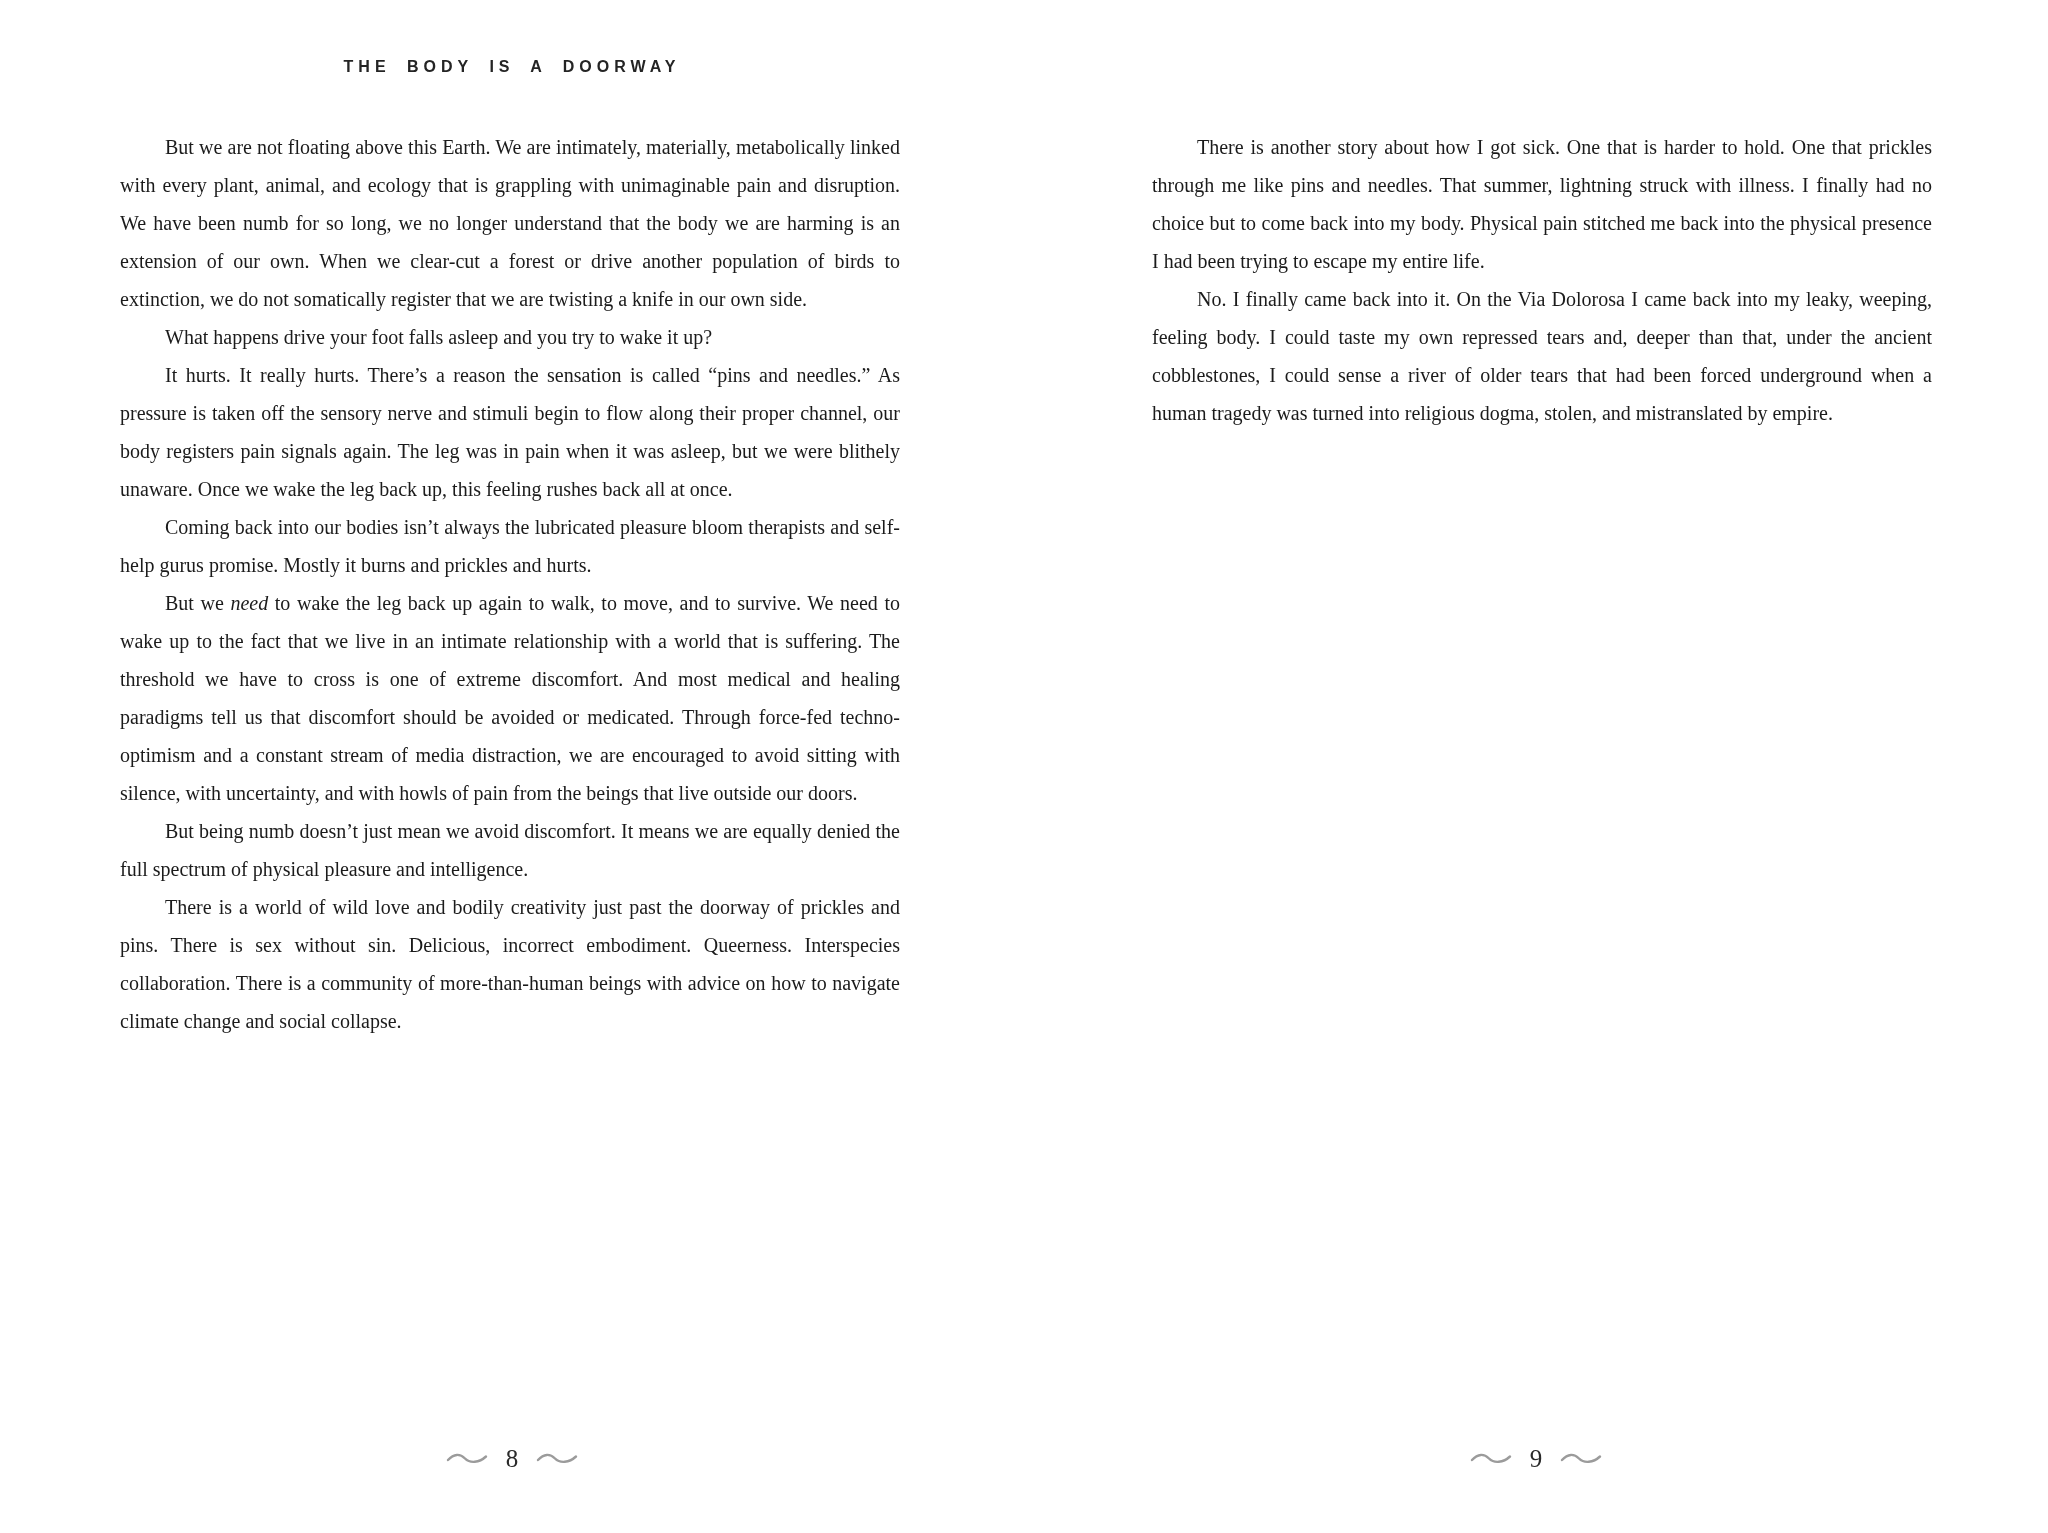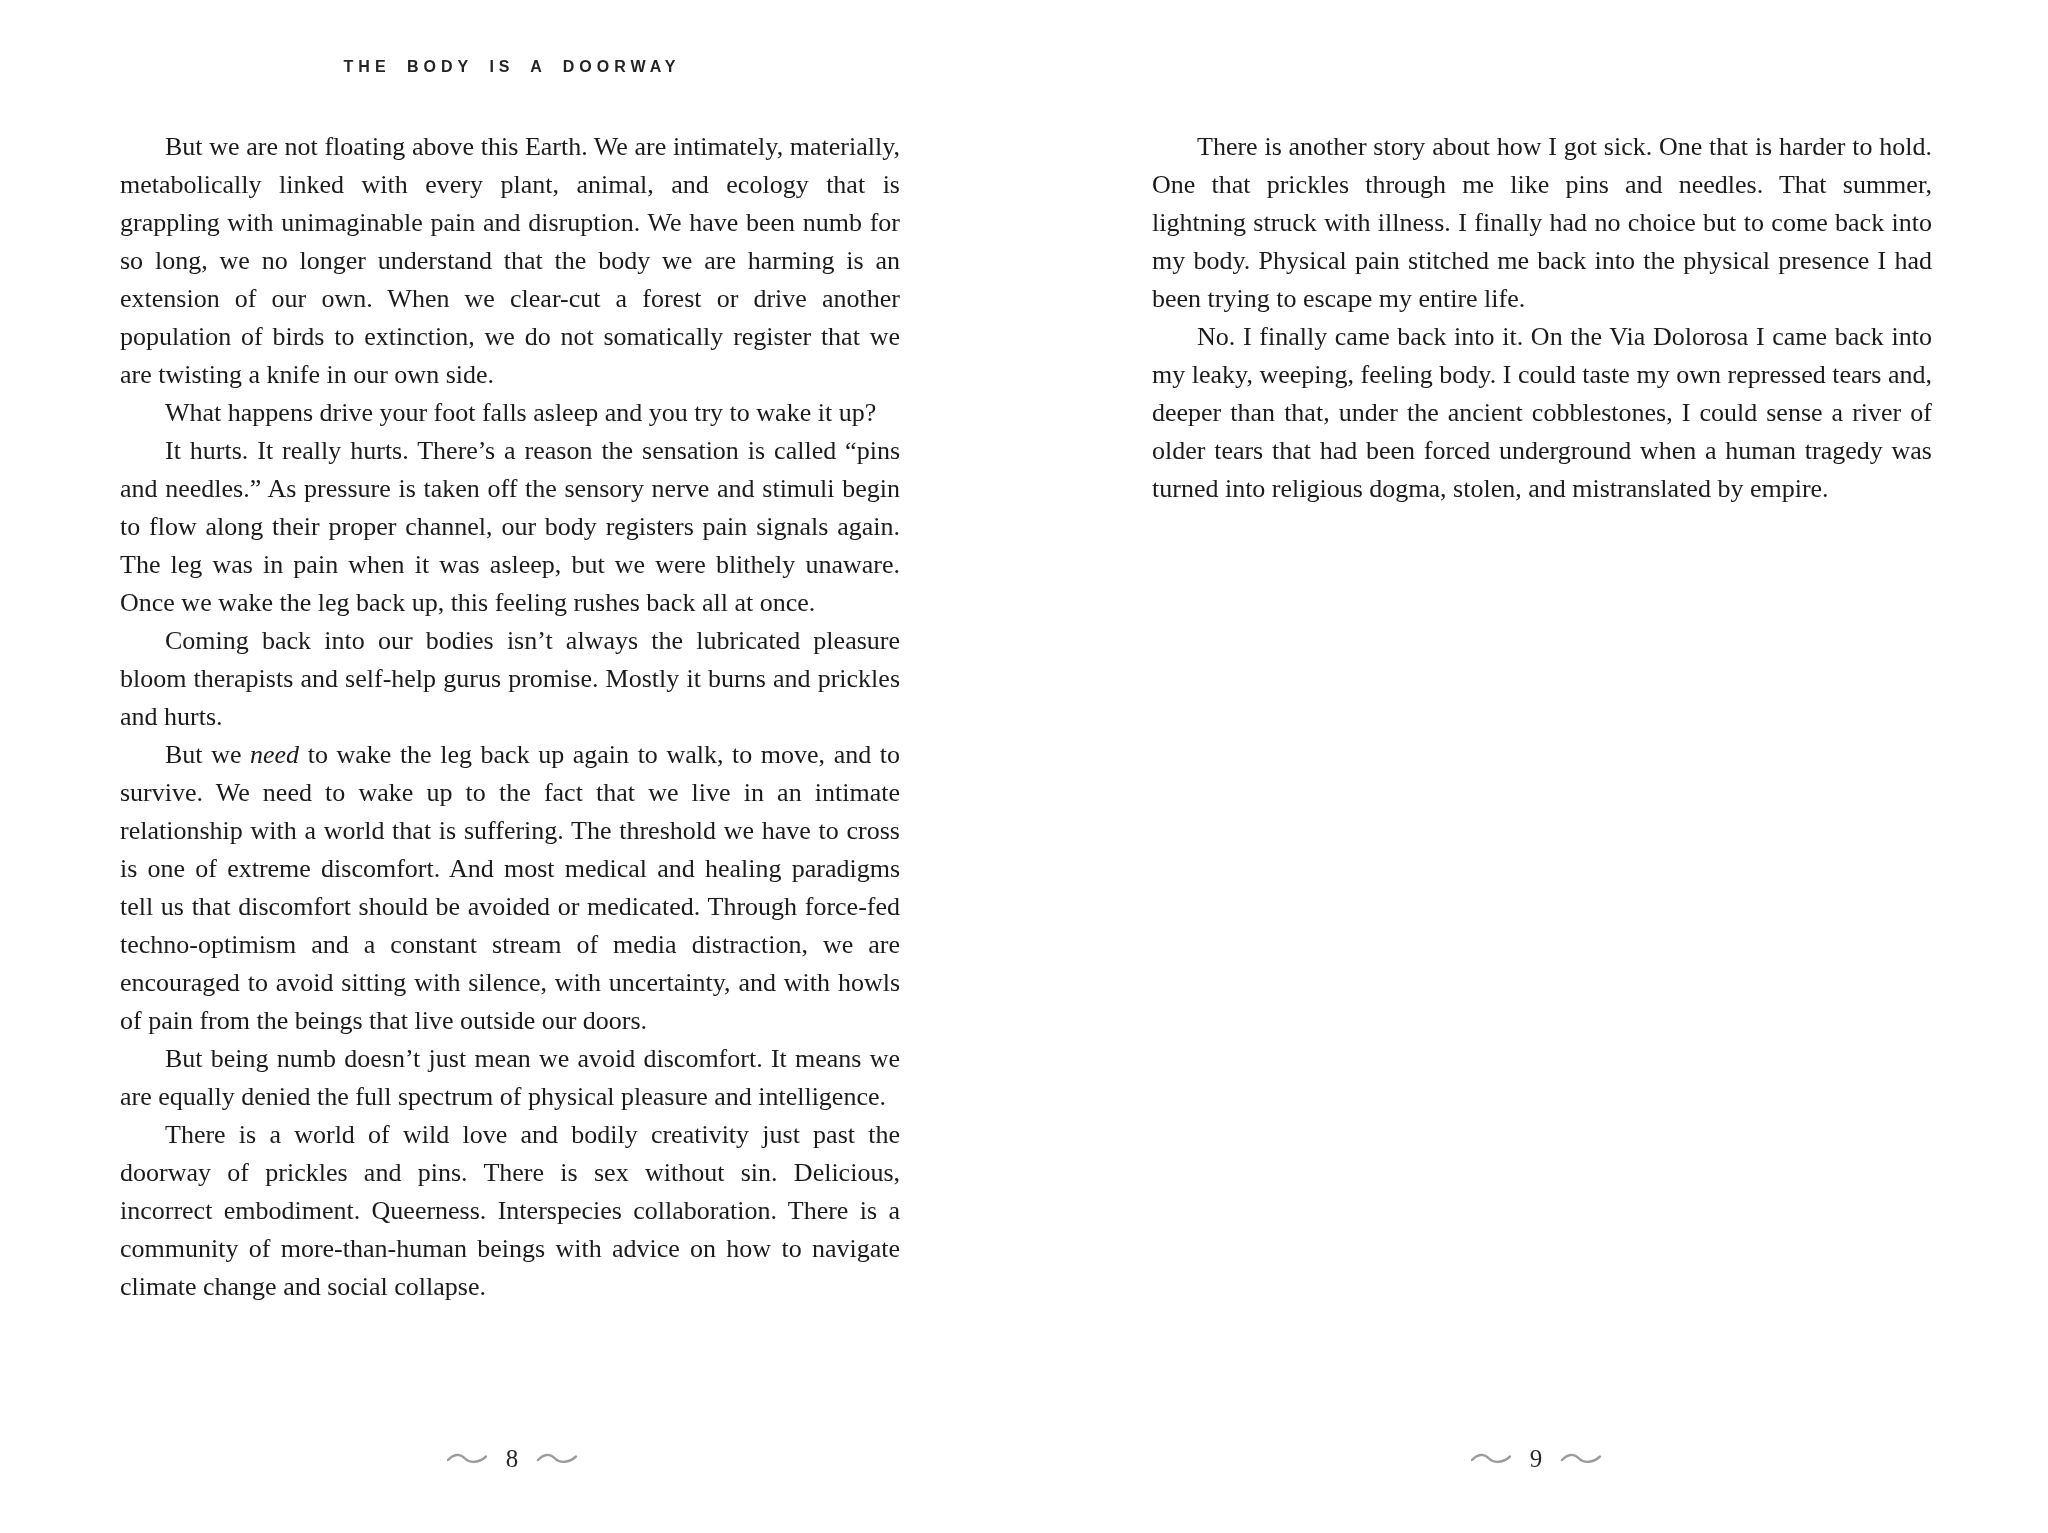--- a/index.html
+++ b/index.html
@@ -44,21 +44,21 @@
     top: 128px;
     width: 780px;
   }
   .page.left .text-block { left: 120px; }
   .page.right .text-block { left: 128px; }
   .text-block p {
     margin: 0;
     padding: 0;
     text-indent: 45px;
     text-align: justify;
-    font-size: 26px;
+    font-size: 20px;
     line-height: 38px;
     color: #1b1b1b;
   }
   .text-block p span.em {
     font-style: italic;
     font-family: Liberation Serif, serif;
   }
   .folio {
     position: absolute;
     top: 1446px;

